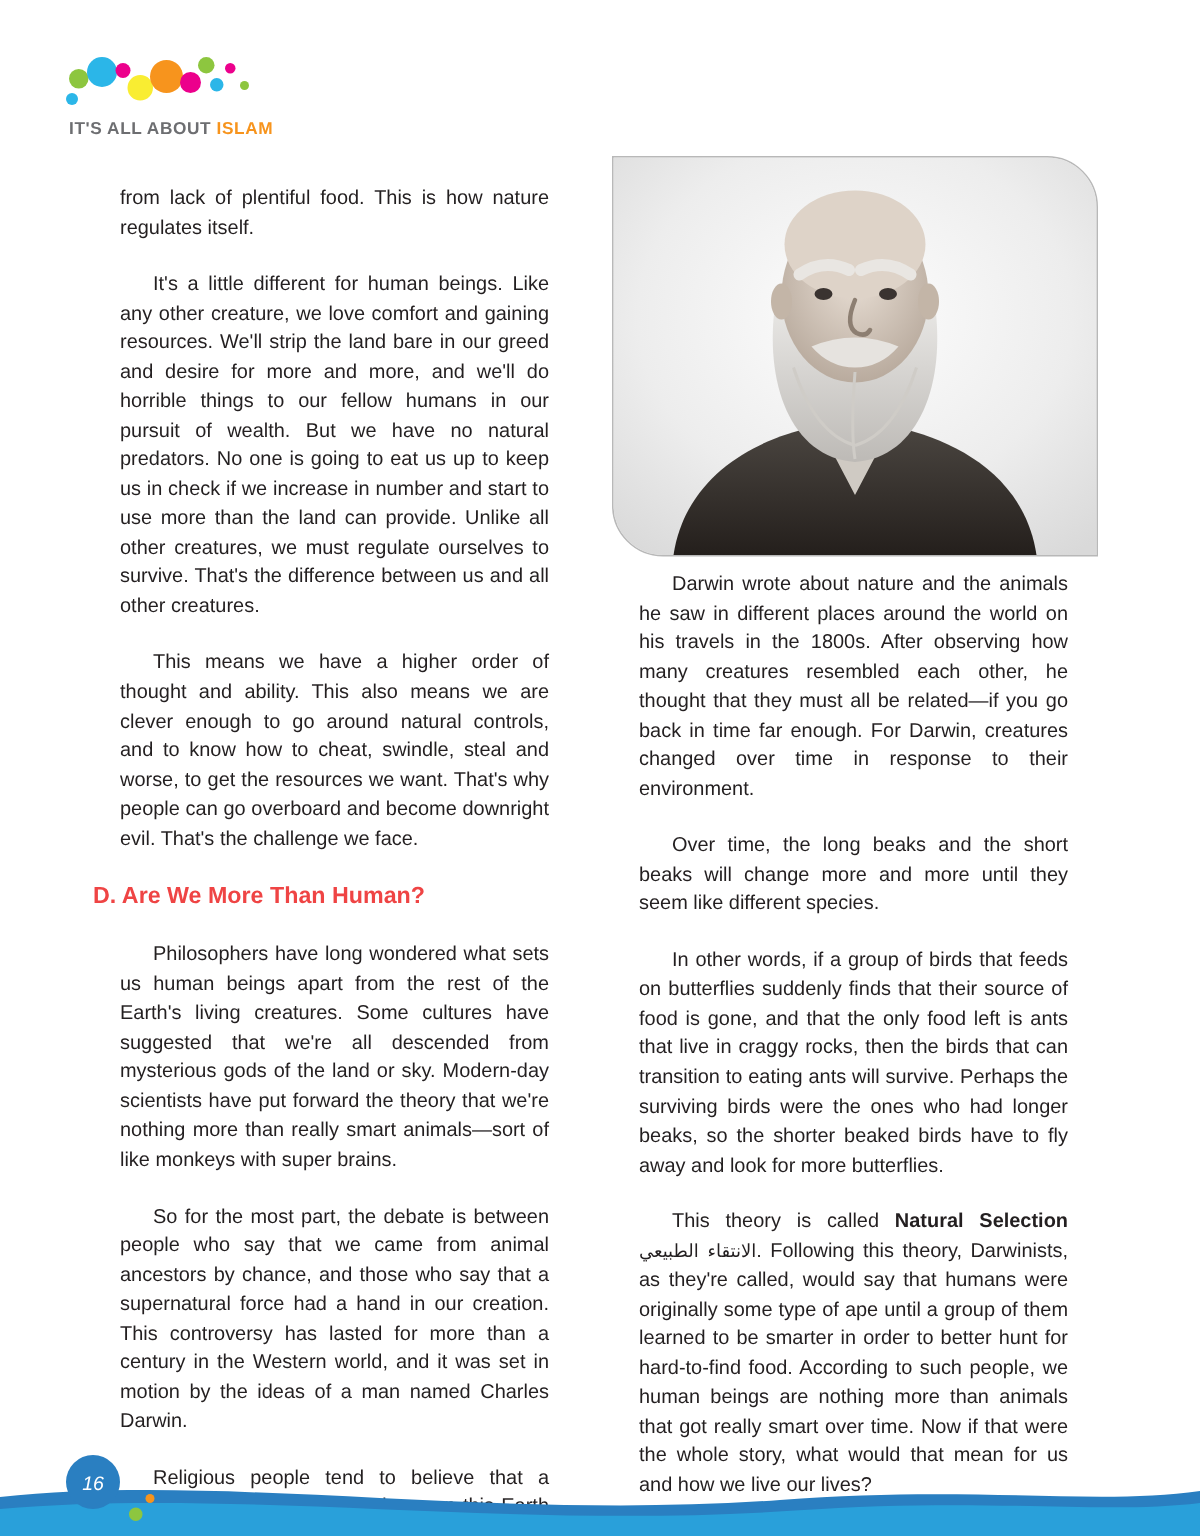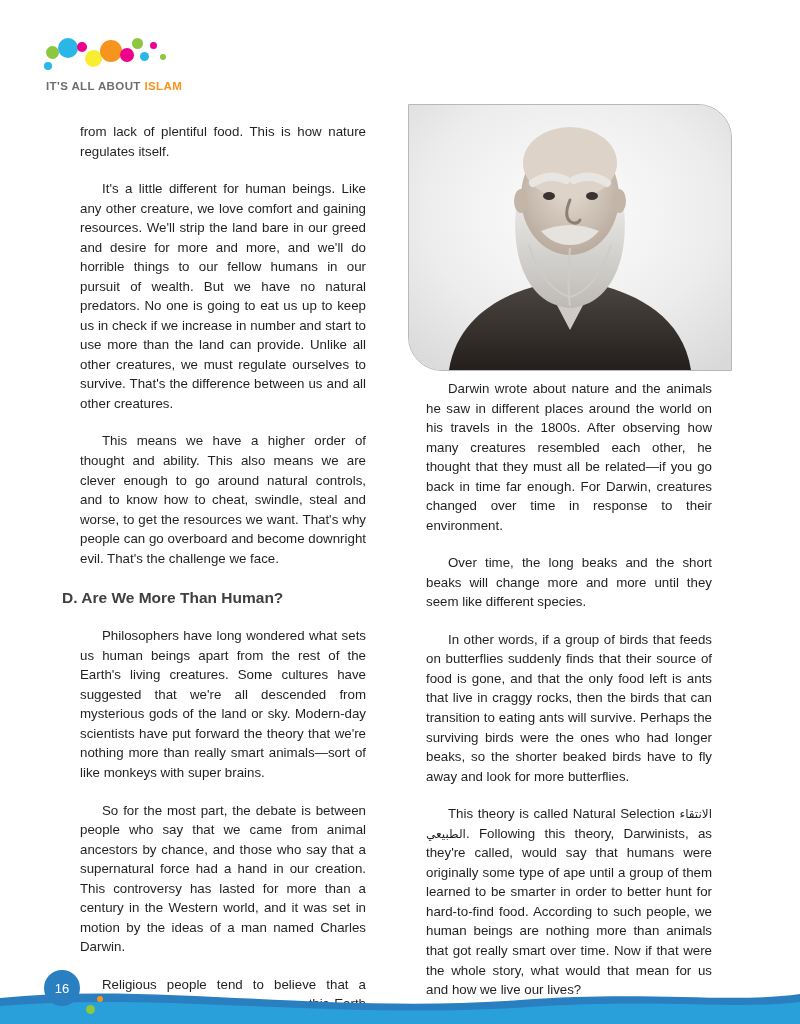--- a/index.html
+++ b/index.html
@@ -73,28 +73,28 @@
     margin: 18px;
     text-indent: 22px;
   }
   .col p.noindent {
     text-indent: 0;
   }
 
   h2.section-head {
     font-size: 15.5px;
     font-weight: bold;
-    color: #404040;
+    color: #ef4444;
     margin: 20px 0 14px 0;
     text-indent: 0;
     text-align: left;
     line-height: 1.3;
   }
 
-  .bold { font-weight: normal; }
+  .bold { font-weight: bold; }
   .arabic {
     font-family: "DejaVu Sans", sans-serif;
     font-size: 12px;
     direction: rtl;
     unicode-bidi: embed;
   }
 
   
   .portrait-wrap {
     position: absolute;
@@ -132,20 +132,21 @@
     width: 36px;
     height: 36px;
     border-radius: 50%;
     background: #2a7fc1;
     color: #ffffff;
     font-size: 13px;
     display: flex;
     align-items: center;
     justify-content: center;
     font-family: "Liberation Sans", sans-serif;
+    font-style: italic;
   }
   .footer-dot {
     position: absolute;
     border-radius: 50%;
   }
 </style>
 </head>
 <body>
 
 <div class="page">

